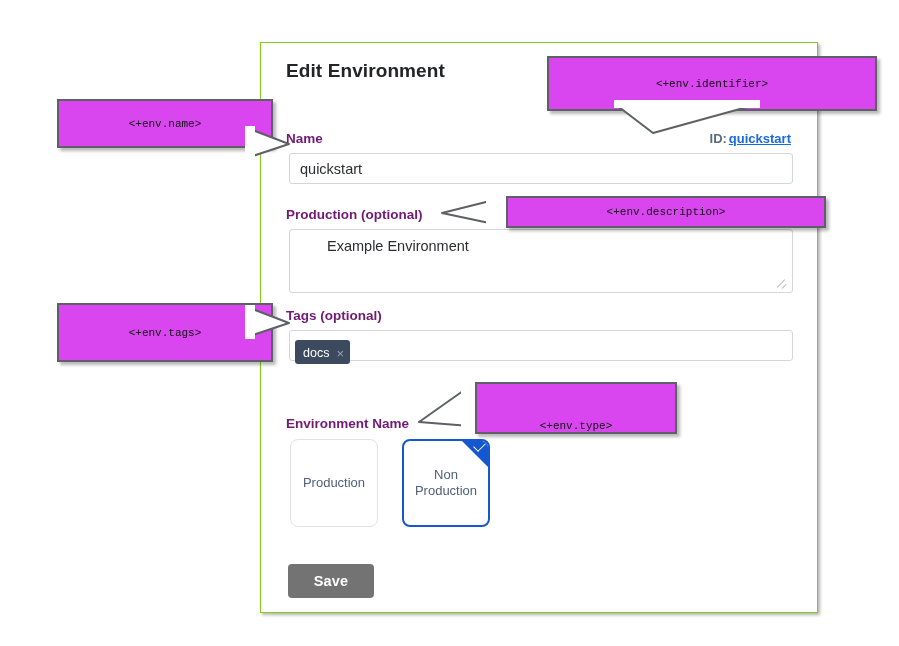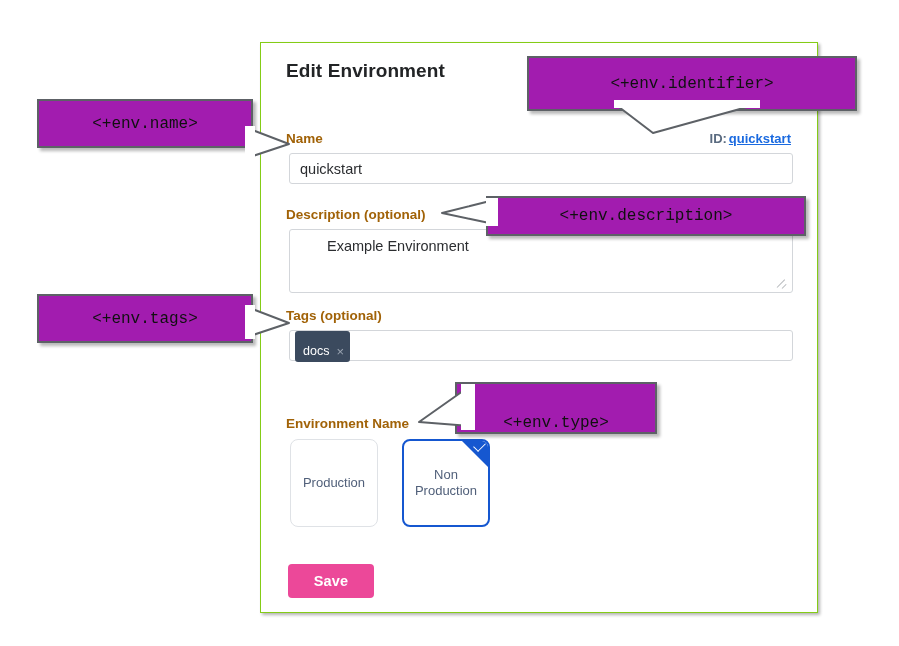--- a/index.html
+++ b/index.html
@@ -36,21 +36,21 @@
     font-weight: bold;
     color: #222426;
     letter-spacing: 0.1px;
   }
 
   
   .field-label {
     position: absolute;
     font-size: 13.5px;
     font-weight: bold;
-    color: #a16207;
+    color: #701a75;
     white-space: nowrap;
   }
 
   #label-name     { left: 25px; top: 88px; }
   #label-desc     { left: 25px; top: 164px; }
   #label-tags     { left: 25px; top: 265px; }
   #label-envtype  { left: 25px; top: 373px; }
 
   #id-line {
     position: absolute;
@@ -127,27 +127,27 @@
   }
 
   #input-tags {
     top: 287px;
     height: 31px;
     padding: 0;
   }
   #tag-chip {
     position: absolute;
     left: 5px;
-    top: 0;
+    top: 9px;
     height: 22px;
     display: flex;
     align-items: center;
     background: #3b4a5e;
     border-radius: 3px;
-    padding: 9px 6px 0 8px;
+    padding: 2px 6px 0 8px;
     font-size: 12.5px;
     color: #ffffff;
   }
   #tag-chip-remove {
     margin-left: 7px;
     color: #9aa4b1;
     font-size: 13px;
     line-height: 1;
     font-weight: normal;
   }
@@ -200,74 +200,75 @@
     transform: rotate(-45deg);
   }
 
   
   #save-button {
     position: absolute;
     left: 27px;
     top: 521px;
     width: 86px;
     height: 34px;
-    background: #ec4899;
+    background: #737373;
     border: none;
     border-radius: 4px;
     color: #ffffff;
     font-family: "Liberation Sans", sans-serif;
     font-size: 14.5px;
     font-weight: bold;
     cursor: pointer;
     letter-spacing: 0.2px;
   }
 
   
   .callout {
     position: absolute;
-    background: #a21caf;
+    background: #d946ef;
     border: 2px solid #5d6166;
     box-sizing: border-box;
     box-shadow: 3px 3px 3px rgba(0,0,0,0.28);
     display: flex;
     align-items: center;
     justify-content: center;
     font-family: "Liberation Mono", monospace;
-    font-size: 16px;
+    font-size: 11px;
     color: #101010;
     z-index: 20;
     white-space: nowrap;
+    margin-left: 20px;
   }
   .callout-tail {
     position: absolute;
     z-index: 21;
     overflow: visible;
   }
 
   #callout-name       { left: 37px;  top: 99px; width: 216px; height: 49px; }
-  #callout-tags       { left: 37px;  top: 294px; width: 216px; height: 49px; }
+  #callout-tags       { left: 37px;  top: 303px; width: 216px; height: 59px; }
   #callout-identifier { left: 527px; top: 56px;  width: 330px; height: 55px; }
-  #callout-description{ left: 486px; top: 196px; width: 320px; height: 40px; }
+  #callout-description{ left: 486px; top: 196px; width: 320px; height: 32px; }
   #callout-type       { left: 455px; top: 382px; width: 202px; height: 52px; align-items: flex-end; }
 </style>
 </head>
 <body>
 
 <div id="panel">
 
   <div id="panel-title">Edit Environment</div>
 
   <div id="id-line">
     <span>ID:</span><span id="id-value">quickstart</span>
   </div>
 
   <div class="field-label" id="label-name">Name</div>
   <input class="text-input" id="input-name" type="text" value="quickstart" style="">
 
-  <div class="field-label" id="label-desc">Description (optional)</div>
+  <div class="field-label" id="label-desc">Production (optional)</div>
   <textarea class="text-input" id="input-desc" style="">Example Environment</textarea>
   <div id="desc-grip"></div>
 
   <div class="field-label" id="label-tags">Tags (optional)</div>
   <div class="text-input" id="input-tags">
     <div id="tag-chip">
       <span>docs</span>
       <span id="tag-chip-remove">×</span>
     </div>
   </div>

